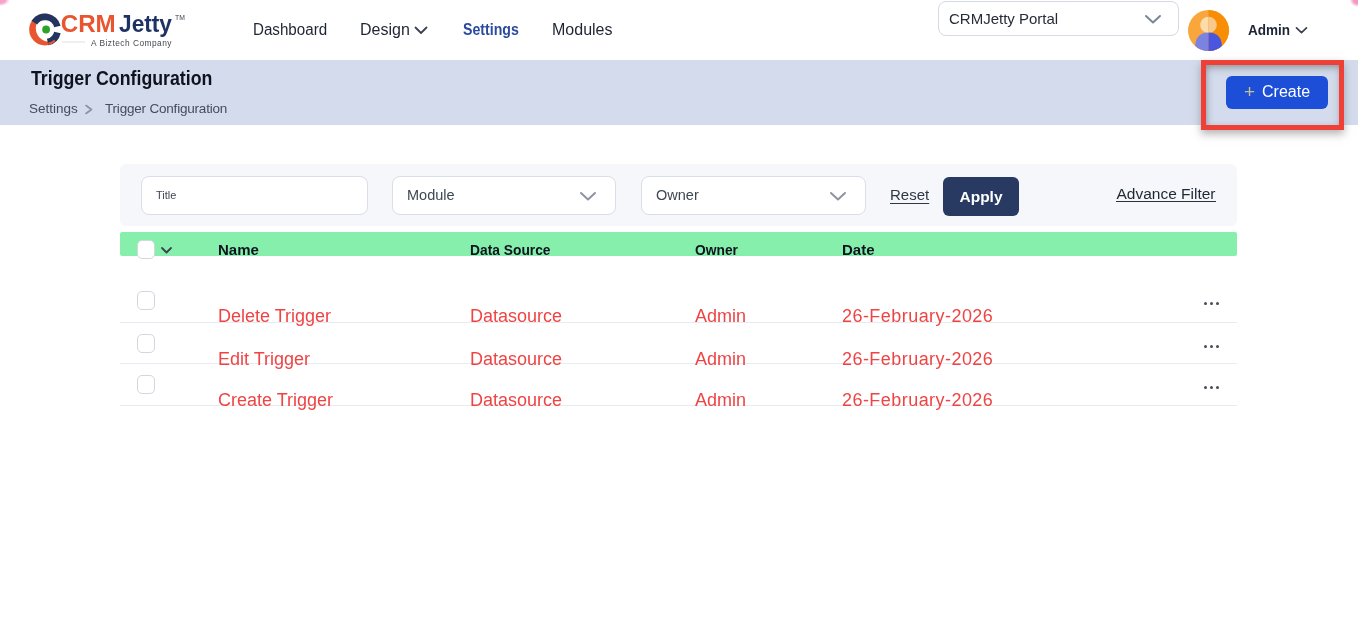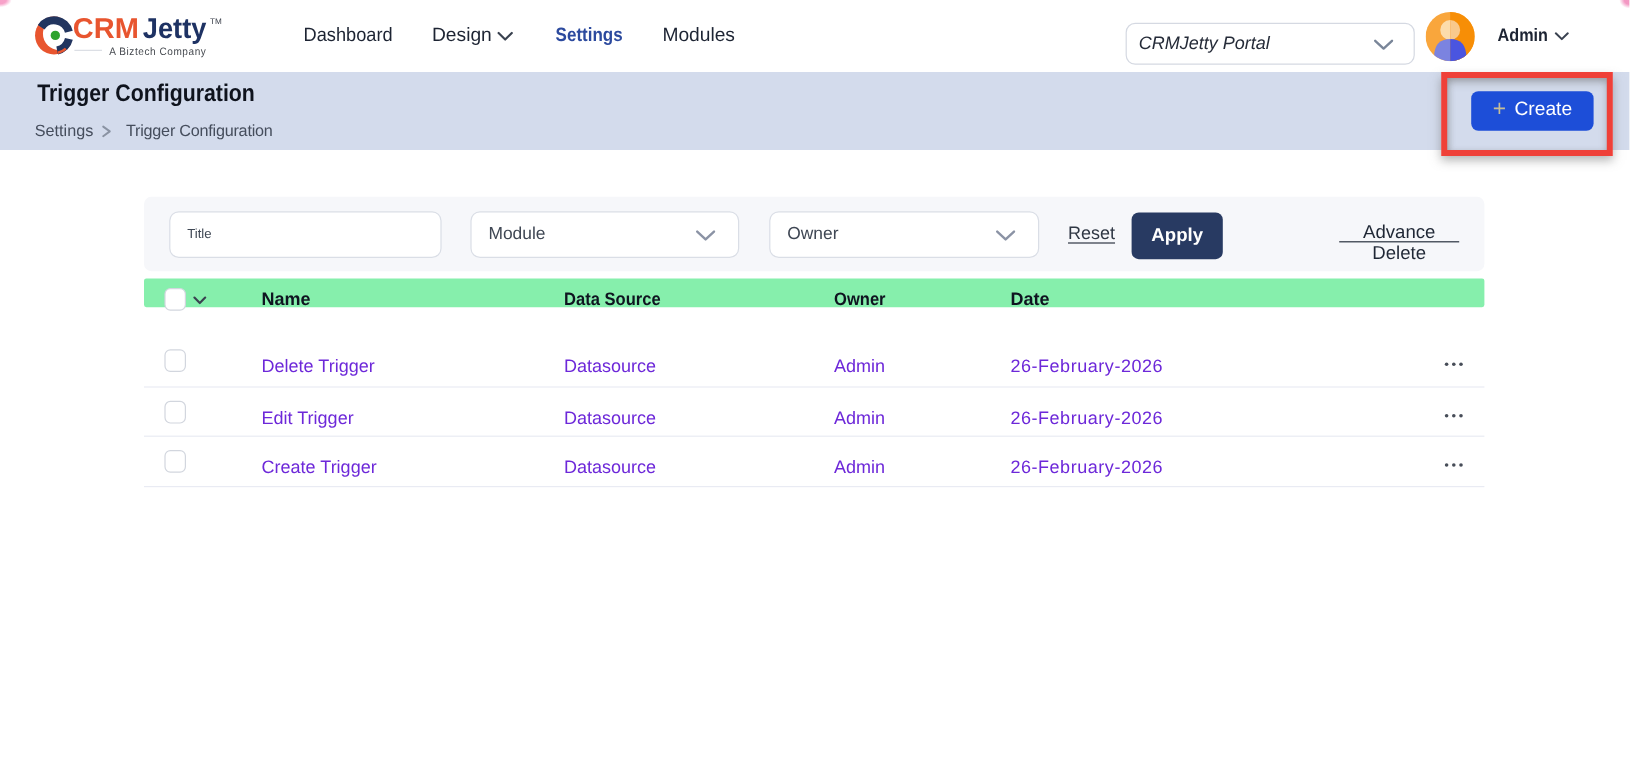--- a/index.html
+++ b/index.html
@@ -5,21 +5,21 @@
   * { margin:0; padding:0; box-sizing:border-box; }
   html,body { width:1358px; height:636px; background:#fff; font-family:"Liberation Sans", sans-serif; overflow:hidden; }
   .abs { position:absolute; }
   #page { position:relative; width:1358px; height:636px; }
 
   
   #hdr { position:absolute; left:0; top:0; width:1238px; height:60px; background:#fff; }
   .navlink { position:absolute; top:0; height:60px; line-height:60px; font-size:16px; color:#1d2433; }
   .chev { stroke:#3a4250; stroke-width:1.8; fill:none; stroke-linecap:round; stroke-linejoin:round; }
 
-  #portalSel { position:absolute; left:938px; top:19px; width:241px; height:35px; border:1px solid #d5d9e2; border-radius:8px; background:#fff;font-style:italic; }
+  #portalSel { position:absolute; left:938px; top:1px; width:241px; height:35px; border:1px solid #d5d9e2; border-radius:8px; background:#fff; }
   #portalSel .txt { position:absolute; left:10px; top:0; line-height:33px; font-size:15px; color:#252b38; }
 
   
   #band { position:absolute; left:0; top:60px; width:1358px; height:65px; background:#d3dbec; }
   #bandTitle { position:absolute; left:31px; top:67px; font-size:20px; font-weight:bold; color:#0f131d; transform:scaleX(0.887); transform-origin:left top; }
   .crumb { position:absolute; top:101px; font-size:13.5px; color:#454d5c; }
 
   
   #redbox { position:absolute; left:1201px; top:60px; width:143px; height:70px; border:5px solid #ef4038; box-shadow:0 4px 8px rgba(105,105,105,.5), inset 0 4px 7px -1px rgba(105,105,105,.55), inset 3px 0 6px -2px rgba(105,105,105,.3); }
   #createBtn { position:absolute; left:1226px; top:76px; width:102px; height:33px; background:#1d4ed8; border-radius:6px; color:#fff; font-size:15px; text-align:center; line-height:32px; }
@@ -30,21 +30,21 @@
   .fld .ph { position:absolute; left:14px; top:0; line-height:37px; font-size:14.5px; color:#3f4754; }
   .selchev { position:absolute; top:14px; }
   #reset { position:absolute; left:890px; top:186px; font-size:15px; color:#2f3744; text-decoration:underline; text-underline-offset:3px; }
   #apply { position:absolute; left:943px; top:177px; width:76px; height:39px; background:#283a62; border-radius:6px; color:#fff; font-size:15.5px; font-weight:bold; text-align:center; line-height:39px; }
   #advfilter { position:absolute; left:1116px; top:185px; width:100px; text-align:center; font-size:15.5px; color:#1f2735; }
 
   
   #thead { position:absolute; left:120px; top:232px; width:1117px; height:24px; background:#86efac; border-radius:2px; }
   .hcell { position:absolute; top:0; line-height:36px; font-size:15px; font-weight:bold; color:#0f1420; }
   .row { position:absolute; left:120px; width:1117px; height:41px; border-bottom:1px solid #e9ebf3; }
-  .cell { position:absolute; top:5px; line-height:41px; font-size:15px; color:#6d28d9; }
+  .cell { position:absolute; top:16px; line-height:41px; font-size:18px; color:#ef4444; }
   .cbx { position:absolute; left:16.5px; width:18px; height:19px; background:#fff; border:1px solid #d2d6de; border-radius:5px; }
   .dots { position:absolute; left:1084px; top:22px; width:30px; }
   .dots i { display:inline-block; width:3px; height:3px; border-radius:50%; background:#474d58; margin-right:3.2px; vertical-align:top; }
 </style>
 </head>
 <body>
 <div id="page">
 
   <div class="abs" style="left:0;top:0;width:14px;height:10px;z-index:30;background:radial-gradient(ellipse 13px 8px at 0% 0%, rgba(247,160,200,.98) 40%, rgba(247,160,200,0) 75%)"></div>
   <div class="abs" style="left:1346px;top:0;width:12px;height:10px;z-index:30;background:radial-gradient(ellipse 11px 9px at 100% 0%, rgba(243,150,194,.98) 40%, rgba(243,150,194,0) 78%)"></div>
@@ -130,21 +130,21 @@
       </svg>
   </div>
   <div class="fld" style="left:641px;width:225px">
       <div class="ph">Owner</div>
     <svg class="selchev abs" style="left:187px" width="18" height="11">
         <path d="M2 2 L9 8.5 L16 2" fill="none" stroke="#8b93a5" stroke-width="2" stroke-linecap="round" stroke-linejoin="round"></path>
       </svg>
   </div>
   <div id="reset">Reset</div>
   <div id="apply">Apply</div>
-  <div id="advfilter">Advance Delete</div>
+  <div id="advfilter">Advance Filter</div>
   <div class="abs" style="left:1116px;top:201px;width:100px;height:1px;background:#2a3240"></div>
 
   <div id="thead">
     <div class="cbx" style="top:8px"></div>
     <svg class="abs" style="left:40px;top:14px" width="13" height="9">
         <path class="chev" d="M2 2 L6.5 6.5 L11 2"></path>
       </svg>
     <div class="hcell" style="left:98px">Name</div>
     <div class="hcell" style="left:350px;transform:scaleX(0.92);transform-origin:left center">Data Source</div>
     <div class="hcell" style="left:575px;transform:scaleX(0.92);transform-origin:left center">Owner</div>

